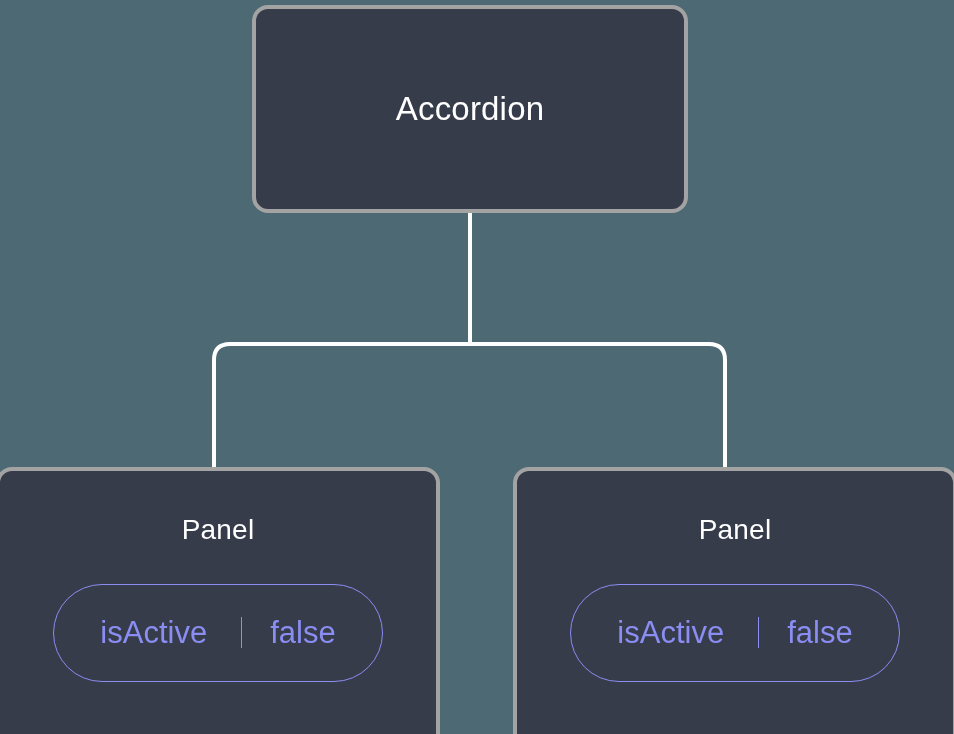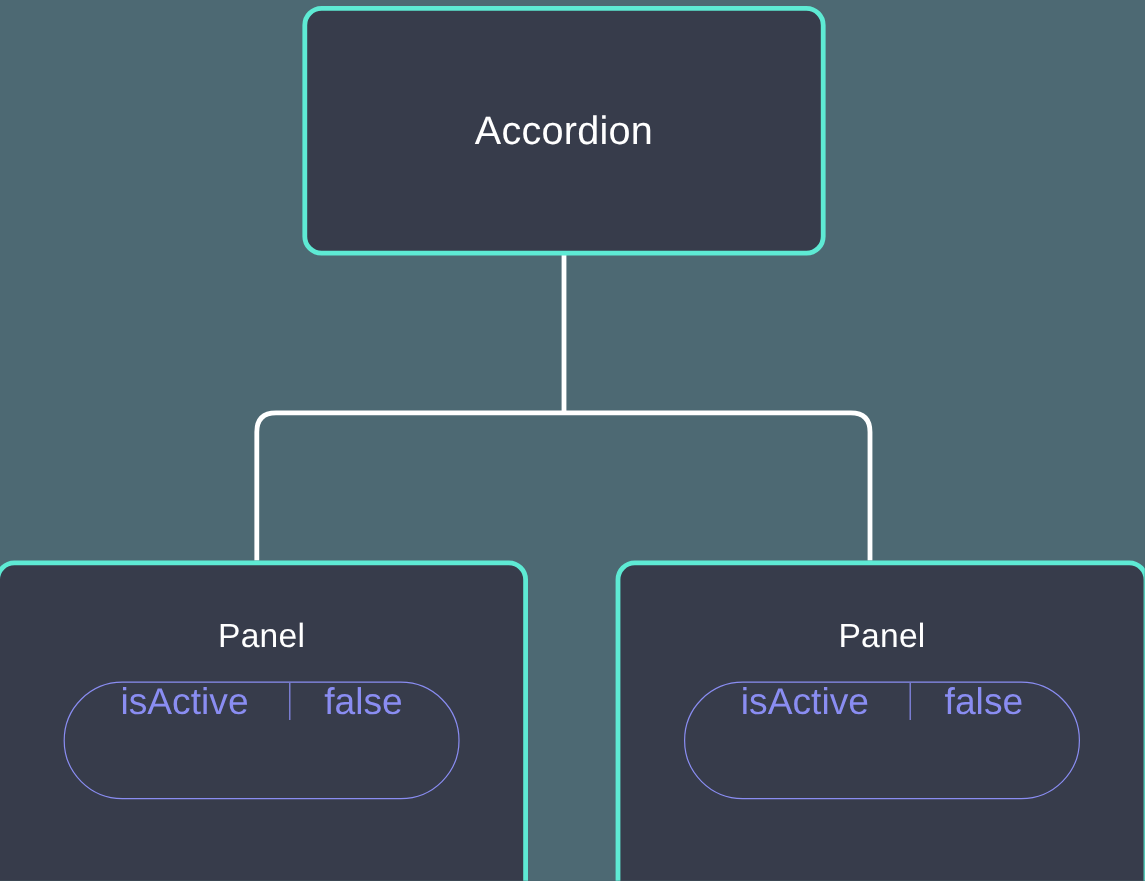--- a/index.html
+++ b/index.html
@@ -36,21 +36,21 @@
     stroke: #ffffff;
     stroke-width: 4;
     stroke-linecap: butt;
     stroke-linejoin: round;
   }
 
   
   .node {
     position: absolute;
     background: #373c4b;
-    border: 4px solid #5eead4;
+    border: 4px solid #a3a3a3;
     border-radius: 16px;
     display: flex;
     flex-direction: column;
     align-items: center;
   }
 
   
   #node-accordion {
     left: 252px;
     top: 5px;
@@ -77,24 +77,24 @@
     justify-content: flex-start;
     padding-top: 44px;
   }
   #node-panel-0 { left: -4px; }
   #node-panel-1 { left: 513px; }
 
   .node-panel .node-title { font-size: 28px; }
 
   
   .state-pill {
-    margin-top: 22px;
+    margin-top: 38px;
     height: 98px;
     display: flex;
-    align-items: flex-start;
+    align-items: center;
     border: 1.5px solid #8a8df2;
     border-radius: 999px;
     overflow: hidden;
   }
 
   .pill-cell {
     display: flex;
     align-items: center;
     justify-content: center;
     color: #8a8df2;

